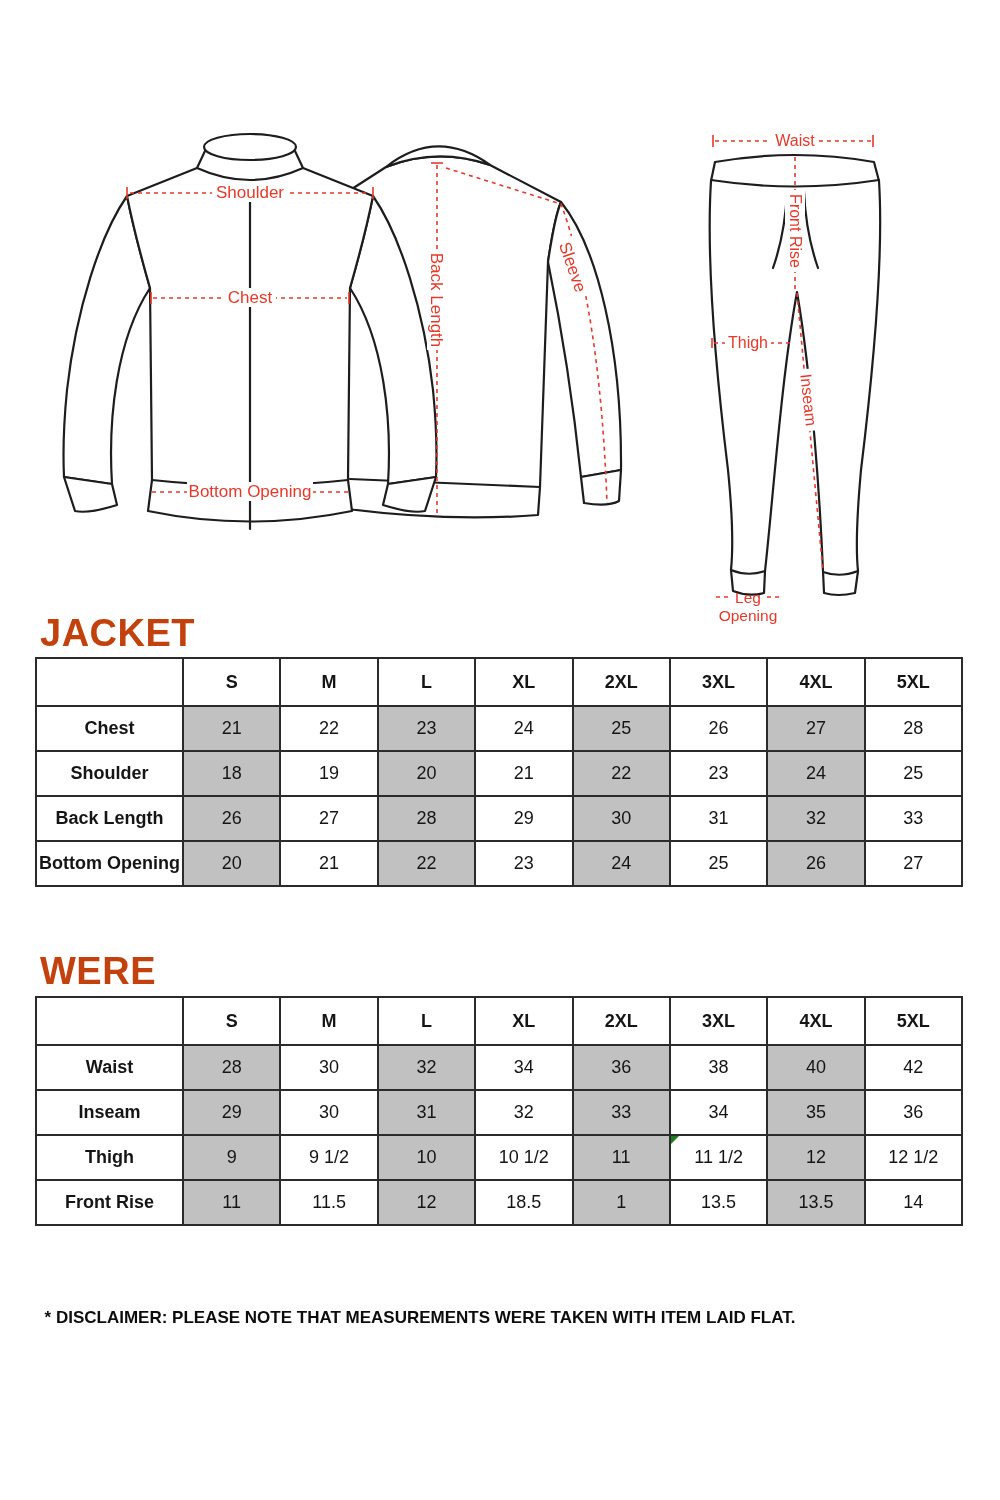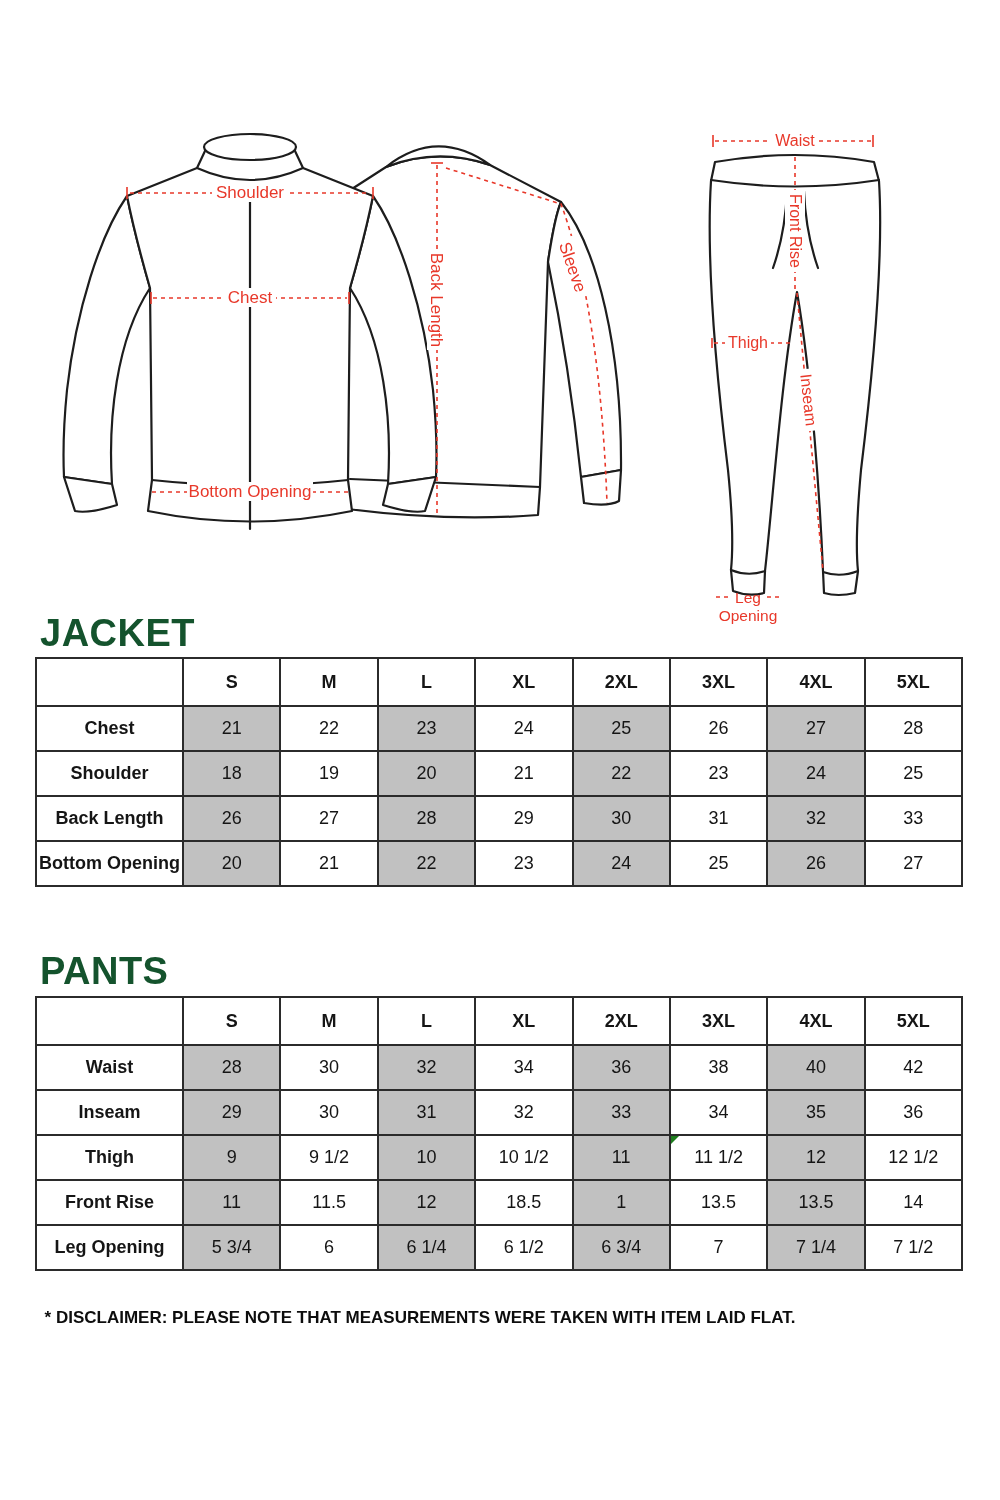--- a/index.html
+++ b/index.html
@@ -20,21 +20,21 @@
   .outline{fill:#fff;stroke:var(--line_black);stroke-width:2.2;stroke-linejoin:round;stroke-linecap:round;}
   .seam{fill:none;stroke:var(--line_black);stroke-width:2.2;stroke-linejoin:round;stroke-linecap:round;}
   .redline{fill:none;stroke:var(--label_red);stroke-width:1.6;stroke-dasharray:4 4;}
   .redtick{fill:none;stroke:var(--label_red);stroke-width:1.6;}
   .labelbg{fill:#fff;}
   .rlabel{fill:var(--label_red);font-family:"Liberation Sans",sans-serif;font-size:17px;text-anchor:middle;}
   .rlabel-sm{font-size:16px;}
   .rlabel-xs{font-size:15.5px;}
 
   
-  .section-title{position:absolute;left:40px;font-size:38px;font-weight:bold;letter-spacing:.5px;color:#14532d;}
+  .section-title{position:absolute;left:40px;font-size:38px;font-weight:bold;letter-spacing:.5px;color:#c2410c;}
   #jacket-title{top:612px;}
   #pants-title{top:950px;}
 
   
   table.size-table{position:absolute;left:35px;width:928px;border-collapse:collapse;table-layout:fixed;
                    font-size:18px;color:#151515;}
   table.size-table th,table.size-table td{border:2px solid #2b2b2b;text-align:center;vertical-align:middle;
                    background:#fff;overflow:hidden;white-space:nowrap;}
   table.size-table thead tr{height:48px;}
   table.size-table tbody tr{height:45px;}
@@ -223,21 +223,21 @@
           <td class="shade">22</td>
           <td>23</td>
           <td class="shade">24</td>
           <td>25</td>
           <td class="shade">26</td>
           <td>27</td>
         </tr>
       </tbody>
     </table>
 
-  <div id="pants-title" class="section-title">PANTS</div>
+  <div id="pants-title" class="section-title">WERE</div>
   <table id="pants-table" class="size-table">
       <colgroup>
         <col style="width: 147px;">
         <col>
         <col>
         <col>
         <col>
         <col>
         <col>
         <col>
@@ -294,31 +294,20 @@
           <th class="rowlabel">Front Rise</th>
           <td class="shade">11</td>
           <td>11.5</td>
           <td class="shade">12</td>
           <td>18.5</td>
           <td class="shade">1</td>
           <td>13.5</td>
           <td class="shade">13.5</td>
           <td>14</td>
         </tr>
-        <tr>
-          <th class="rowlabel">Leg Opening</th>
-          <td class="shade">5 3/4</td>
-          <td>6</td>
-          <td class="shade">6 1/4</td>
-          <td>6 1/2</td>
-          <td class="shade">6 3/4</td>
-          <td>7</td>
-          <td class="shade">7 1/4</td>
-          <td>7 1/2</td>
-        </tr>
       </tbody>
     </table>
 
   <div class="disclaimer">
     <div>* DISCLAIMER: PLEASE NOTE THAT MEASUREMENTS WERE TAKEN WITH ITEM LAID FLAT.</div>
   </div>
 
 </div>
 
 </body></html>

